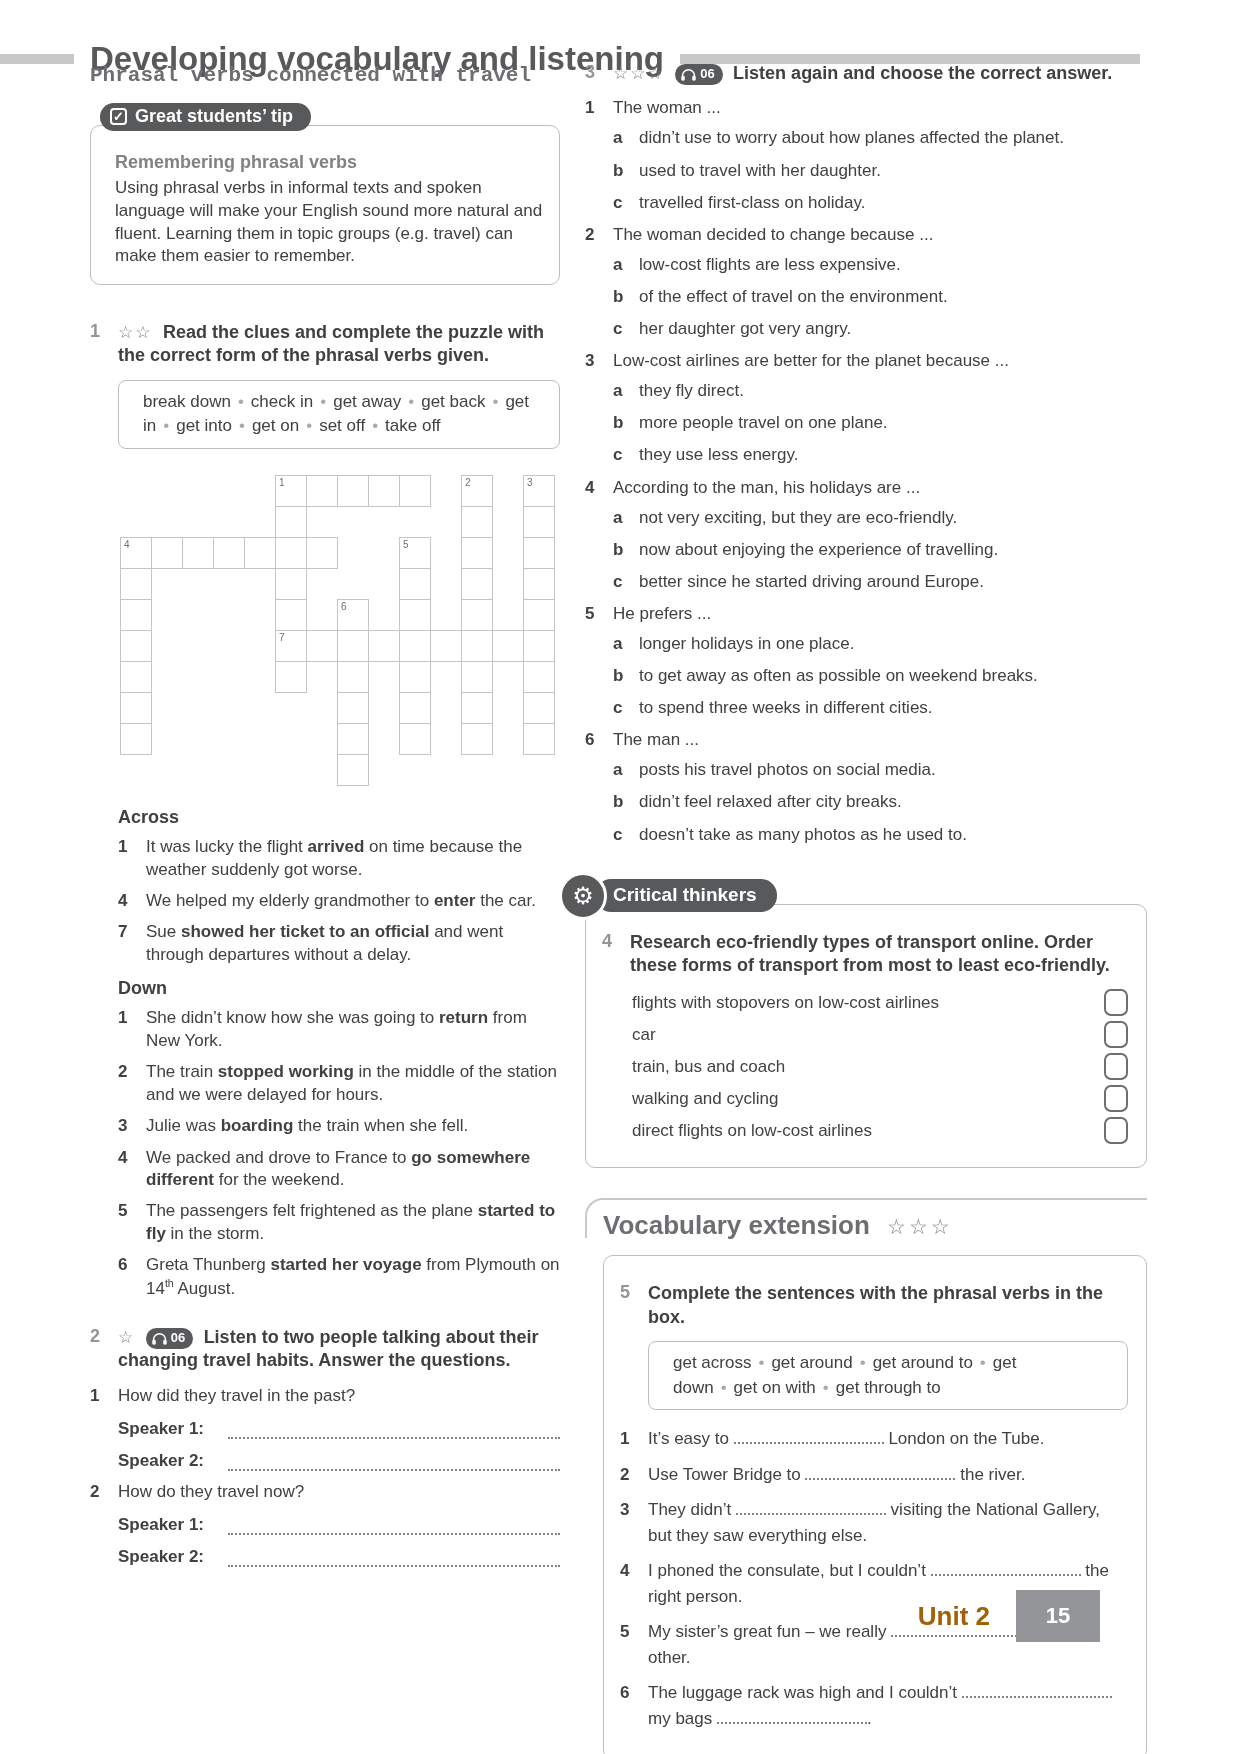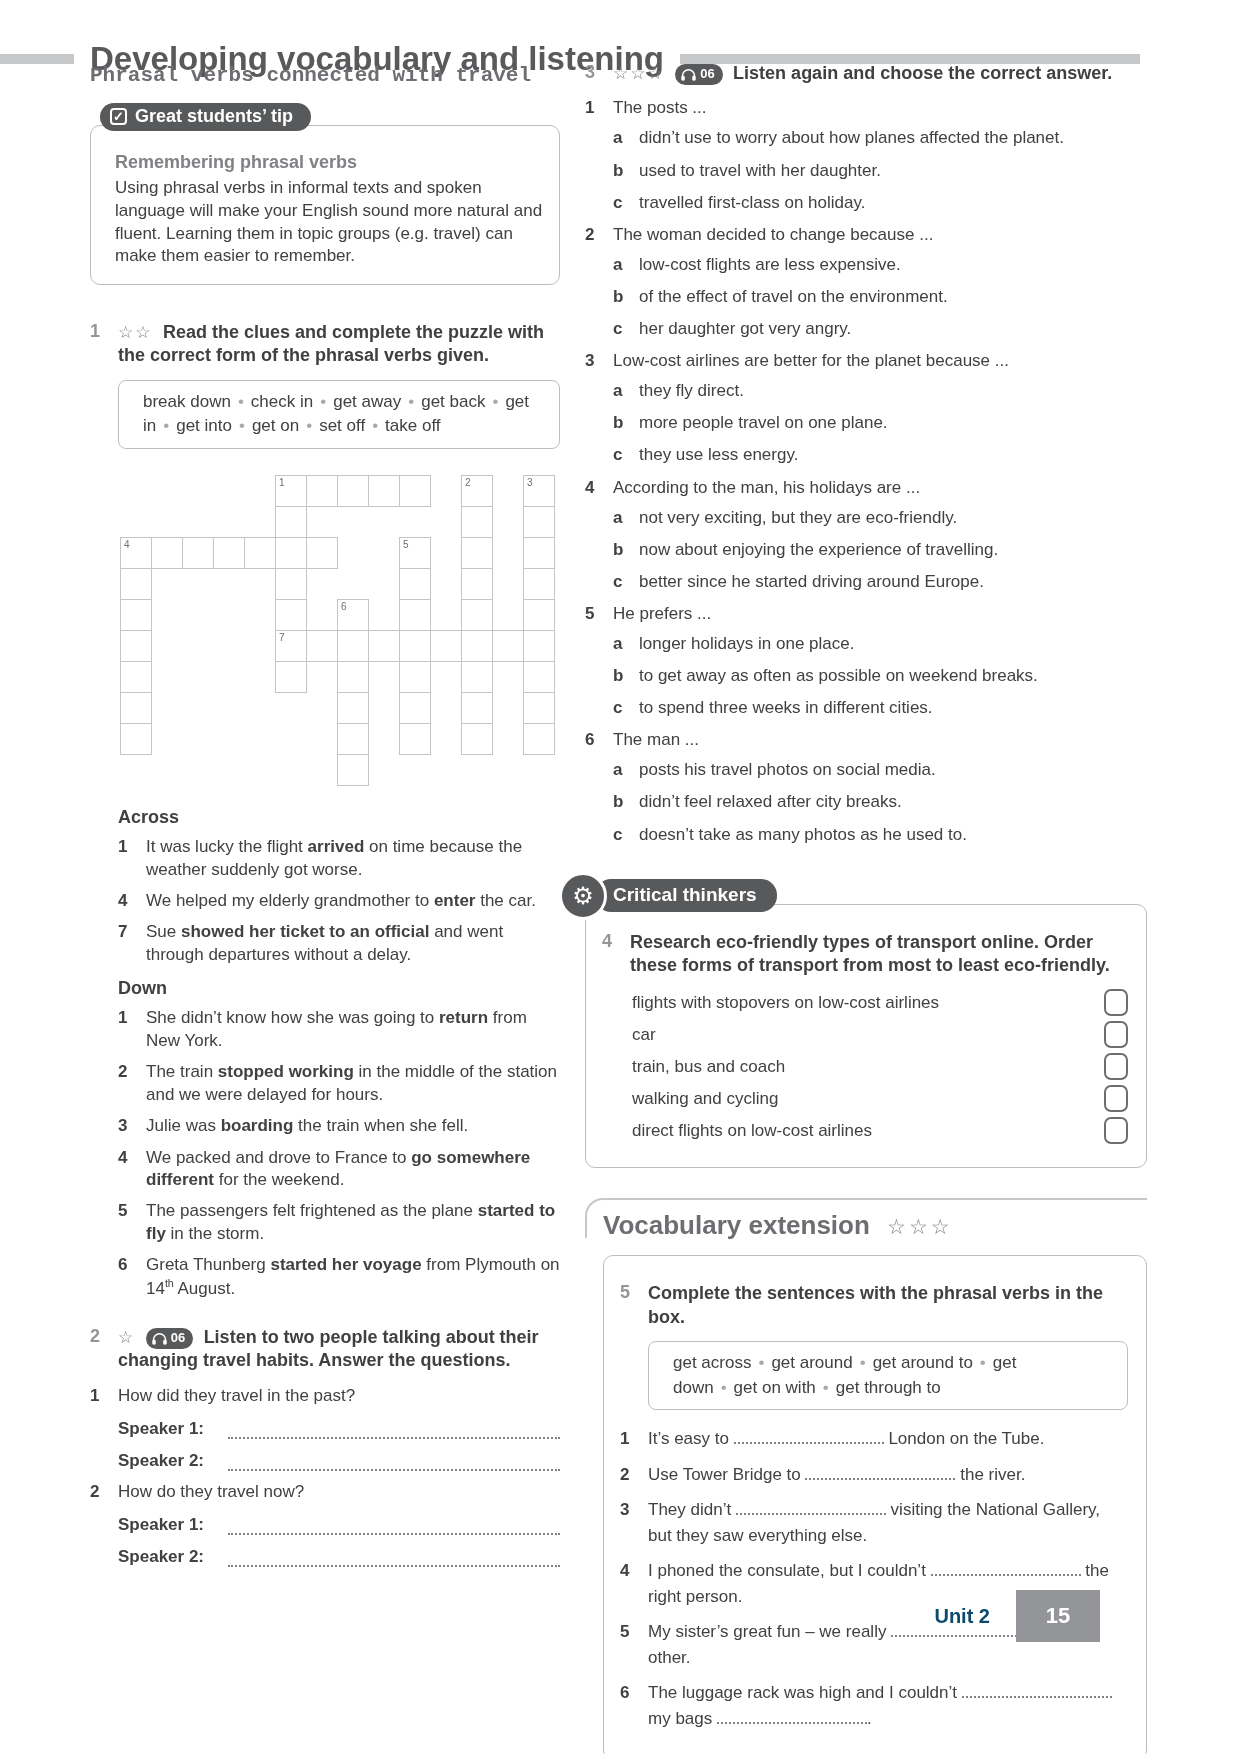--- a/index.html
+++ b/index.html
@@ -97,21 +97,21 @@
   .box5 { margin-top:14px; }
   .box5 .wordbox { margin:12px 0 16px 28px; }
   .sent { display:flex; margin-bottom:10px; font-size:17px; line-height:1.5; }
   .s-num { width:28px; flex:none; font-weight:bold; }
   .s-text { flex:1; }
   .blank { display:inline-block; width:150px; border-bottom:2px dotted #808285; height:14px; }
 
   
   .page-footer { position:absolute; top:1590px; left:860px; width:240px;
     display:flex; align-items:center; justify-content:flex-end; gap:26px; }
-  .unit-label { font-size:20px; font-weight:bold; color:#0c4a6e; }
+  .unit-label { font-size:26px; font-weight:bold; color:#a16207; }
   .page-num-box { width:84px; height:52px; background:#939598; color:#fff;
     font-size:22px; font-weight:bold; display:flex; align-items:center; justify-content:center; }
 </style>
 </head>
 <body>
 
 <div class="page">
 
   <header class="page-header">
     <div class="bar bar-left"></div>
@@ -321,21 +321,21 @@
               <rect x="15" y="9" width="4.5" height="6.5" rx="1.8" fill="#fff"></rect>
             </svg>
             <span class="audio-num">06</span>
           </span>
           <span class="ex-instr">Listen again and choose the correct answer.</span>
         </div>
       </div>
       <div id="ex3-questions">
           <div class="q-row">
             <span class="q-num">1</span>
-            <span class="q-text">The posts ...</span>
+            <span class="q-text">The woman ...</span>
           </div>
           <div class="opt">
             <span class="opt-letter">a</span>
             <span class="opt-text">didn’t use to worry about how planes affected the planet.</span>
           </div>
           <div class="opt">
             <span class="opt-letter">b</span>
             <span class="opt-text">used to travel with her daughter.</span>
           </div>
           <div class="opt">

